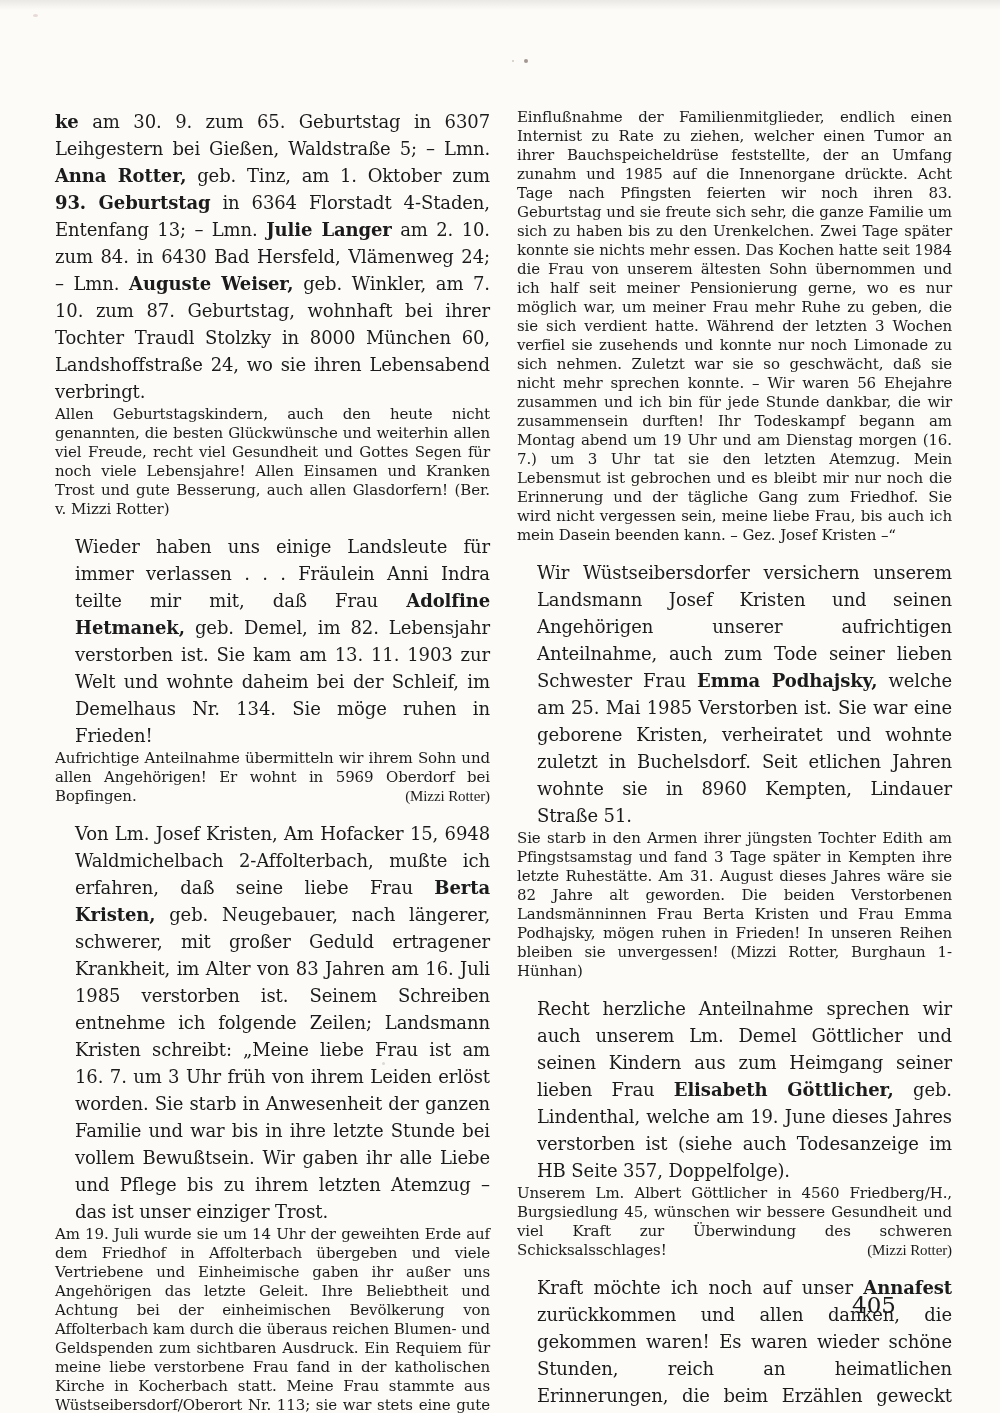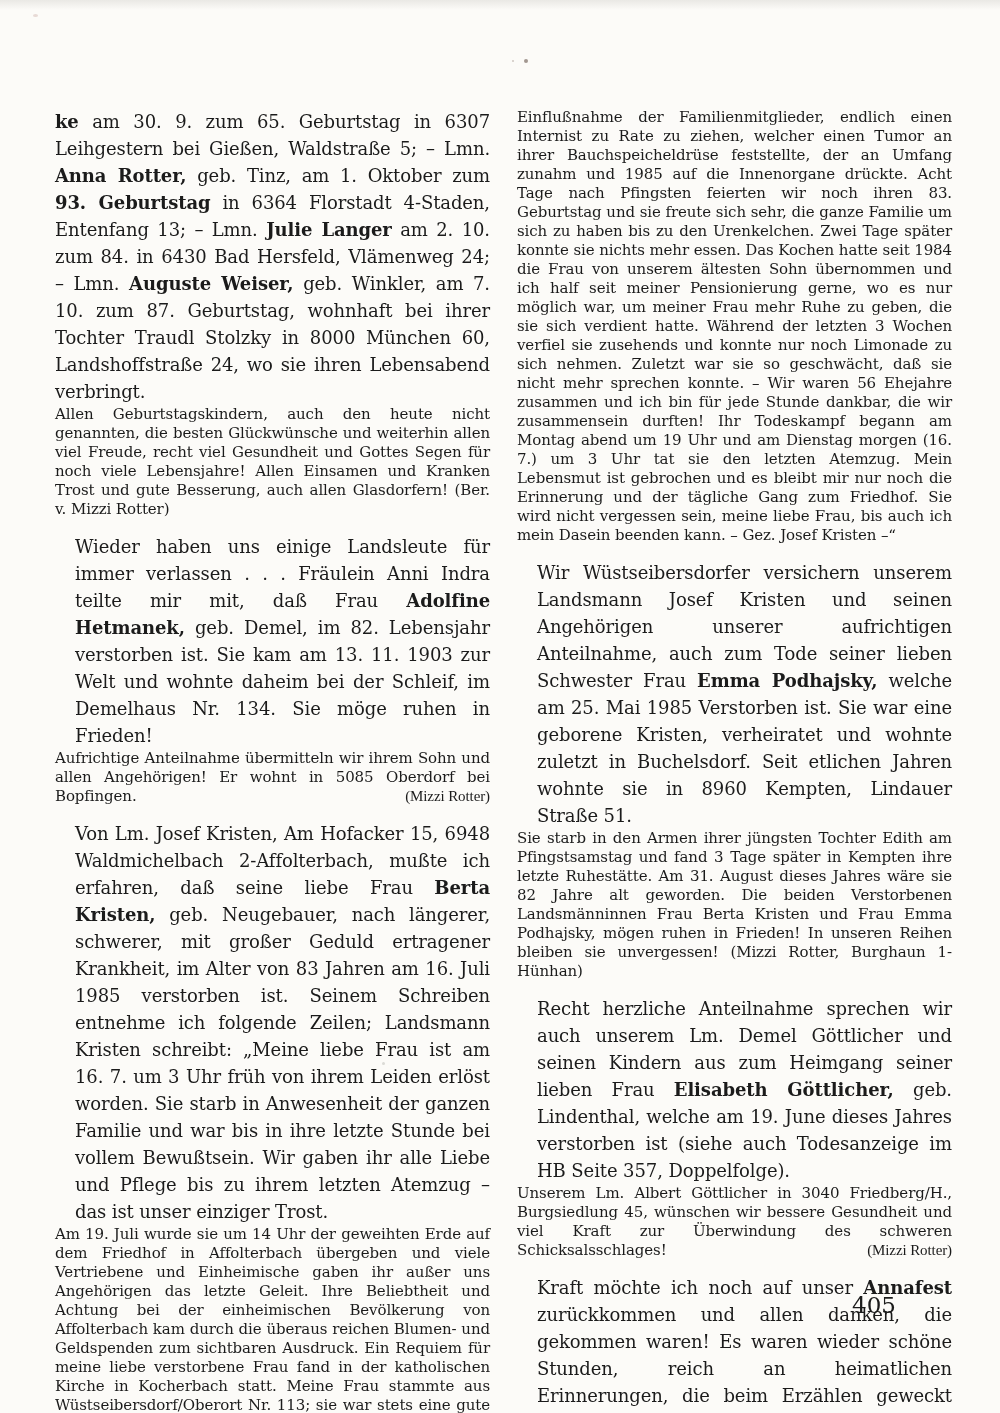--- a/index.html
+++ b/index.html
@@ -70,28 +70,28 @@
   <div class="speck s1"></div>
   <div class="speck s2"></div>
   <div class="speck s3"></div>
   <div class="speck s4"></div>
 
   <div class="columns">
     <div class="col">
         <p class="para large"><span class="b">ke</span><span> am 30. 9. zum 65. Geburtstag in 6307 Leihgestern bei Gießen, Waldstraße 5; – Lmn. </span><span class="b">Anna Rotter,</span><span> geb. Tinz, am 1. Oktober zum </span><span class="b">93. Geburtstag</span><span> in 6364 Florstadt 4-Staden, Entenfang 13; – Lmn. </span><span class="b">Julie Langer</span><span> am 2. 10. zum 84. in 6430 Bad Hersfeld, Vlämenweg 24; – Lmn. </span><span class="b">Auguste Weiser,</span><span> geb. Winkler, am 7. 10. zum 87. Geburtstag, wohnhaft bei ihrer Tochter Traudl Stolzky in 8000 München 60, Landshoffstraße 24, wo sie ihren Lebensabend verbringt.</span></p>
         <p class="para small"><span>Allen Geburtstagskindern, auch den heute nicht genannten, die besten Glückwünsche und weiterhin allen viel Freude, recht viel Gesundheit und Gottes Segen für noch viele Lebensjahre! Allen Einsamen und Kranken Trost und gute Besserung, auch allen Glasdorfern! (Ber. v. Mizzi Rotter)</span></p>
         <p class="para large gap"><span>Wieder haben uns einige Landsleute für immer verlassen . . . Fräulein Anni Indra teilte mir mit, daß Frau </span><span class="b">Adolfine Hetmanek,</span><span> geb. Demel, im 82. Lebensjahr verstorben ist. Sie kam am 13. 11. 1903 zur Welt und wohnte daheim bei der Schleif, im Demelhaus Nr. 134. Sie möge ruhen in Frieden!</span></p>
-        <p class="para small"><span>Aufrichtige Anteilnahme übermitteln wir ihrem Sohn und allen Angehörigen! Er wohnt in 5085 Oberdorf bei Bopfingen. </span><span class="attr">(Mizzi Rotter)</span></p>
+        <p class="para small"><span>Aufrichtige Anteilnahme übermitteln wir ihrem Sohn und allen Angehörigen! Er wohnt in 5969 Oberdorf bei Bopfingen. </span><span class="attr">(Mizzi Rotter)</span></p>
         <p class="para large gap"><span>Von Lm. Josef Kristen, Am Hofacker 15, 6948 Waldmichelbach 2-Affolterbach, mußte ich erfahren, daß seine liebe Frau </span><span class="b">Berta Kristen,</span><span> geb. Neugebauer, nach längerer, schwerer, mit großer Geduld ertragener Krankheit, im Alter von 83 Jahren am 16. Juli 1985 verstorben ist. Seinem Schreiben entnehme ich folgende Zeilen; Landsmann Kristen schreibt: „Meine liebe Frau ist am 16. 7. um 3 Uhr früh von ihrem Leiden erlöst worden. Sie starb in Anwesenheit der ganzen Familie und war bis in ihre letzte Stunde bei vollem Bewußtsein. Wir gaben ihr alle Liebe und Pflege bis zu ihrem letzten Atemzug – das ist unser einziger Trost.</span></p>
         <p class="para small"><span>Am 19. Juli wurde sie um 14 Uhr der geweihten Erde auf dem Friedhof in Affolterbach übergeben und viele Vertriebene und Einheimische gaben ihr außer uns Angehörigen das letzte Geleit. Ihre Beliebtheit und Achtung bei der einheimischen Bevölkerung von Affolterbach kam durch die überaus reichen Blumen- und Geldspenden zum sichtbaren Ausdruck. Ein Requiem für meine liebe verstorbene Frau fand in der katholischen Kirche in Kocherbach statt. Meine Frau stammte aus Wüstseibersdorf/Oberort Nr. 113; sie war stets eine gute Hausfrau, sparsam und konnte bis zu ihrem 80. Geburtstag nicht ohne Arbeit sein. Auch von ihrer geliebten Gartenarbeit ließ sie sich durch vieles Zureden, sich doch mehr Ruhe zu gönnen, erst nach und nach abbringen. Als sich im Jahre 1984 bei meiner Frau Beschwerden einstellten, bedurfte es wieder großer</span></p>
       </div>
     <div class="col">
         <p class="para small"><span>Einflußnahme der Familienmitglieder, endlich einen Internist zu Rate zu ziehen, welcher einen Tumor an ihrer Bauchspeicheldrüse feststellte, der an Umfang zunahm und 1985 auf die Innenorgane drückte. Acht Tage nach Pfingsten feierten wir noch ihren 83. Geburtstag und sie freute sich sehr, die ganze Familie um sich zu haben bis zu den Urenkelchen. Zwei Tage später konnte sie nichts mehr essen. Das Kochen hatte seit 1984 die Frau von unserem ältesten Sohn übernommen und ich half seit meiner Pensionierung gerne, wo es nur möglich war, um meiner Frau mehr Ruhe zu geben, die sie sich verdient hatte. Während der letzten 3 Wochen verfiel sie zusehends und konnte nur noch Limonade zu sich nehmen. Zuletzt war sie so geschwächt, daß sie nicht mehr sprechen konnte. – Wir waren 56 Ehejahre zusammen und ich bin für jede Stunde dankbar, die wir zusammensein durften! Ihr Todeskampf begann am Montag abend um 19 Uhr und am Dienstag morgen (16. 7.) um 3 Uhr tat sie den letzten Atemzug. Mein Lebensmut ist gebrochen und es bleibt mir nur noch die Erinnerung und der tägliche Gang zum Friedhof. Sie wird nicht vergessen sein, meine liebe Frau, bis auch ich mein Dasein beenden kann. – Gez. Josef Kristen –“</span></p>
         <p class="para large gap"><span>Wir Wüstseibersdorfer versichern unserem Landsmann Josef Kristen und seinen Angehörigen unserer aufrichtigen Anteilnahme, auch zum Tode seiner lieben Schwester Frau </span><span class="b">Emma Podhajsky,</span><span> welche am 25. Mai 1985 Verstorben ist. Sie war eine geborene Kristen, verheiratet und wohnte zuletzt in Buchelsdorf. Seit etlichen Jahren wohnte sie in 8960 Kempten, Lindauer Straße 51.</span></p>
         <p class="para small"><span>Sie starb in den Armen ihrer jüngsten Tochter Edith am Pfingstsamstag und fand 3 Tage später in Kempten ihre letzte Ruhestätte. Am 31. August dieses Jahres wäre sie 82 Jahre alt geworden. Die beiden Verstorbenen Landsmänninnen Frau Berta Kristen und Frau Emma Podhajsky, mögen ruhen in Frieden! In unseren Reihen bleiben sie unvergessen! (Mizzi Rotter, Burghaun 1-Hünhan)</span></p>
         <p class="para large gap"><span>Recht herzliche Anteilnahme sprechen wir auch unserem Lm. Demel Göttlicher und seinen Kindern aus zum Heimgang seiner lieben Frau </span><span class="b">Elisabeth Göttlicher,</span><span> geb. Lindenthal, welche am 19. June dieses Jahres verstorben ist (siehe auch Todesanzeige im HB Seite 357, Doppelfolge).</span></p>
-        <p class="para small"><span>Unserem Lm. Albert Göttlicher in 3040 Friedberg/H., Burgsiedlung 45, wünschen wir bessere Gesundheit und viel Kraft zur Überwindung des schweren Schicksalsschlages! </span><span class="attr">(Mizzi Rotter)</span></p>
+        <p class="para small"><span>Unserem Lm. Albert Göttlicher in 4560 Friedberg/H., Burgsiedlung 45, wünschen wir bessere Gesundheit und viel Kraft zur Überwindung des schweren Schicksalsschlages! </span><span class="attr">(Mizzi Rotter)</span></p>
         <p class="para large gap"><span>Kraft möchte ich noch auf unser </span><span class="b">Annafest</span><span> zurückkommen und allen danken, die gekommen waren! Es waren wieder schöne Stunden, reich an heimatlichen Erinnerungen, die beim Erzählen geweckt wurden und wir waren wieder eine heimatverbundene Gemeinschaft.</span></p>
       </div>
   </div>
 
   <div class="page-number">405</div>
 </div>
 
 </body></html>

